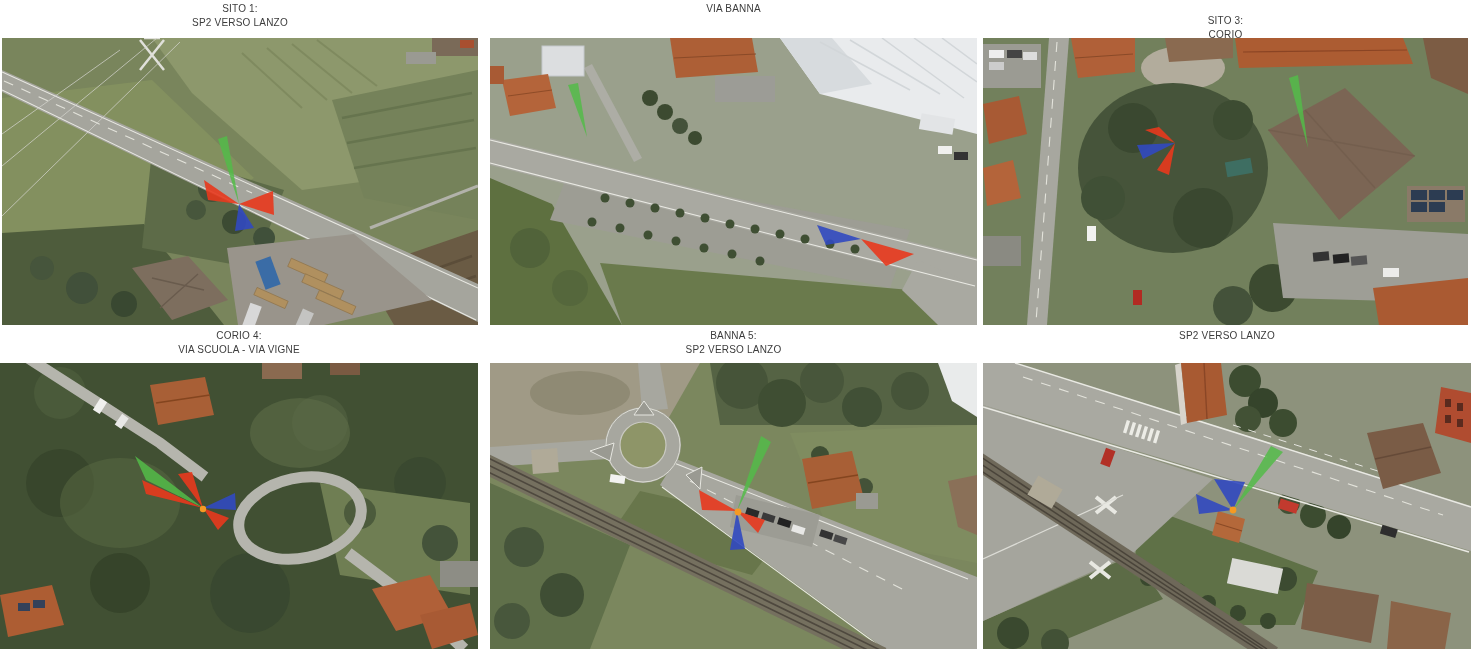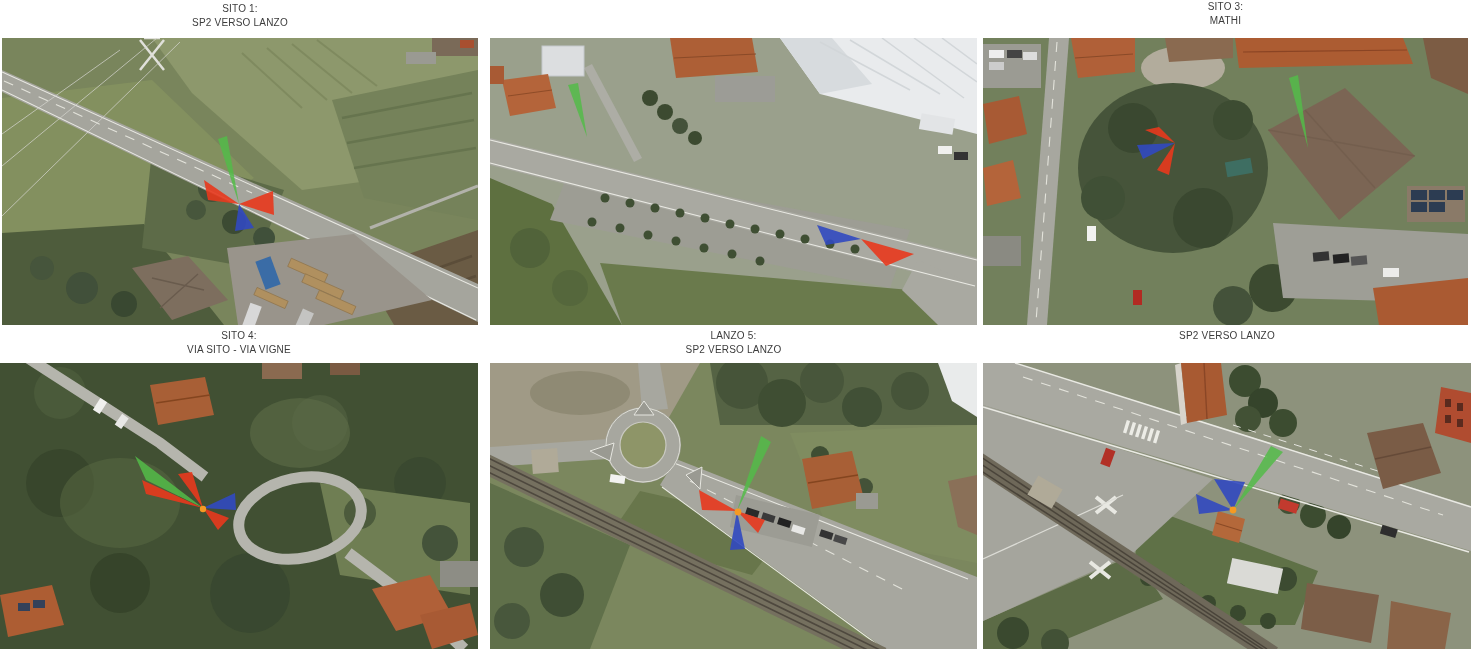--- a/index.html
+++ b/index.html
@@ -21,31 +21,32 @@
   .dash{stroke:#e3e3db;stroke-width:1.1;fill:none;stroke-dasharray:10 9;}
 </style>
 </head>
 <body>
 
 <div class="panel-title" style="left:2px;top:2px;width:476px">
   <div>SITO 1:</div>
   <div>SP2 VERSO LANZO</div>
 </div>
 <div class="panel-title" style="left:490px;top:2px;width:487px">
-</div>
-<div class="panel-title" style="left:983px;top:0;width:485px">
+  <div>VIA BANNA</div>
+</div>
+<div class="panel-title" style="left:983px;top:14px;width:485px">
   <div>SITO 3:</div>
-  <div>MATHI</div>
+  <div>CORIO</div>
 </div>
 <div class="panel-title" style="left:0px;top:329px;width:478px">
-  <div>SITO 4:</div>
-  <div>VIA SITO - VIA VIGNE</div>
+  <div>CORIO 4:</div>
+  <div>VIA SCUOLA - VIA VIGNE</div>
 </div>
 <div class="panel-title" style="left:490px;top:329px;width:487px">
-  <div>LANZO 5:</div>
+  <div>BANNA 5:</div>
   <div>SP2 VERSO LANZO</div>
 </div>
 <div class="panel-title" style="left:983px;top:329px;width:488px">
   <div>SP2 VERSO LANZO</div>
 </div>
 
 <div class="aerial" style="left:2px;top:38px;width:476px;height:287px">
 <svg viewBox="0 0 476 287">
   <g>
     <rect width="476" height="287" fill="#79855c"></rect>

